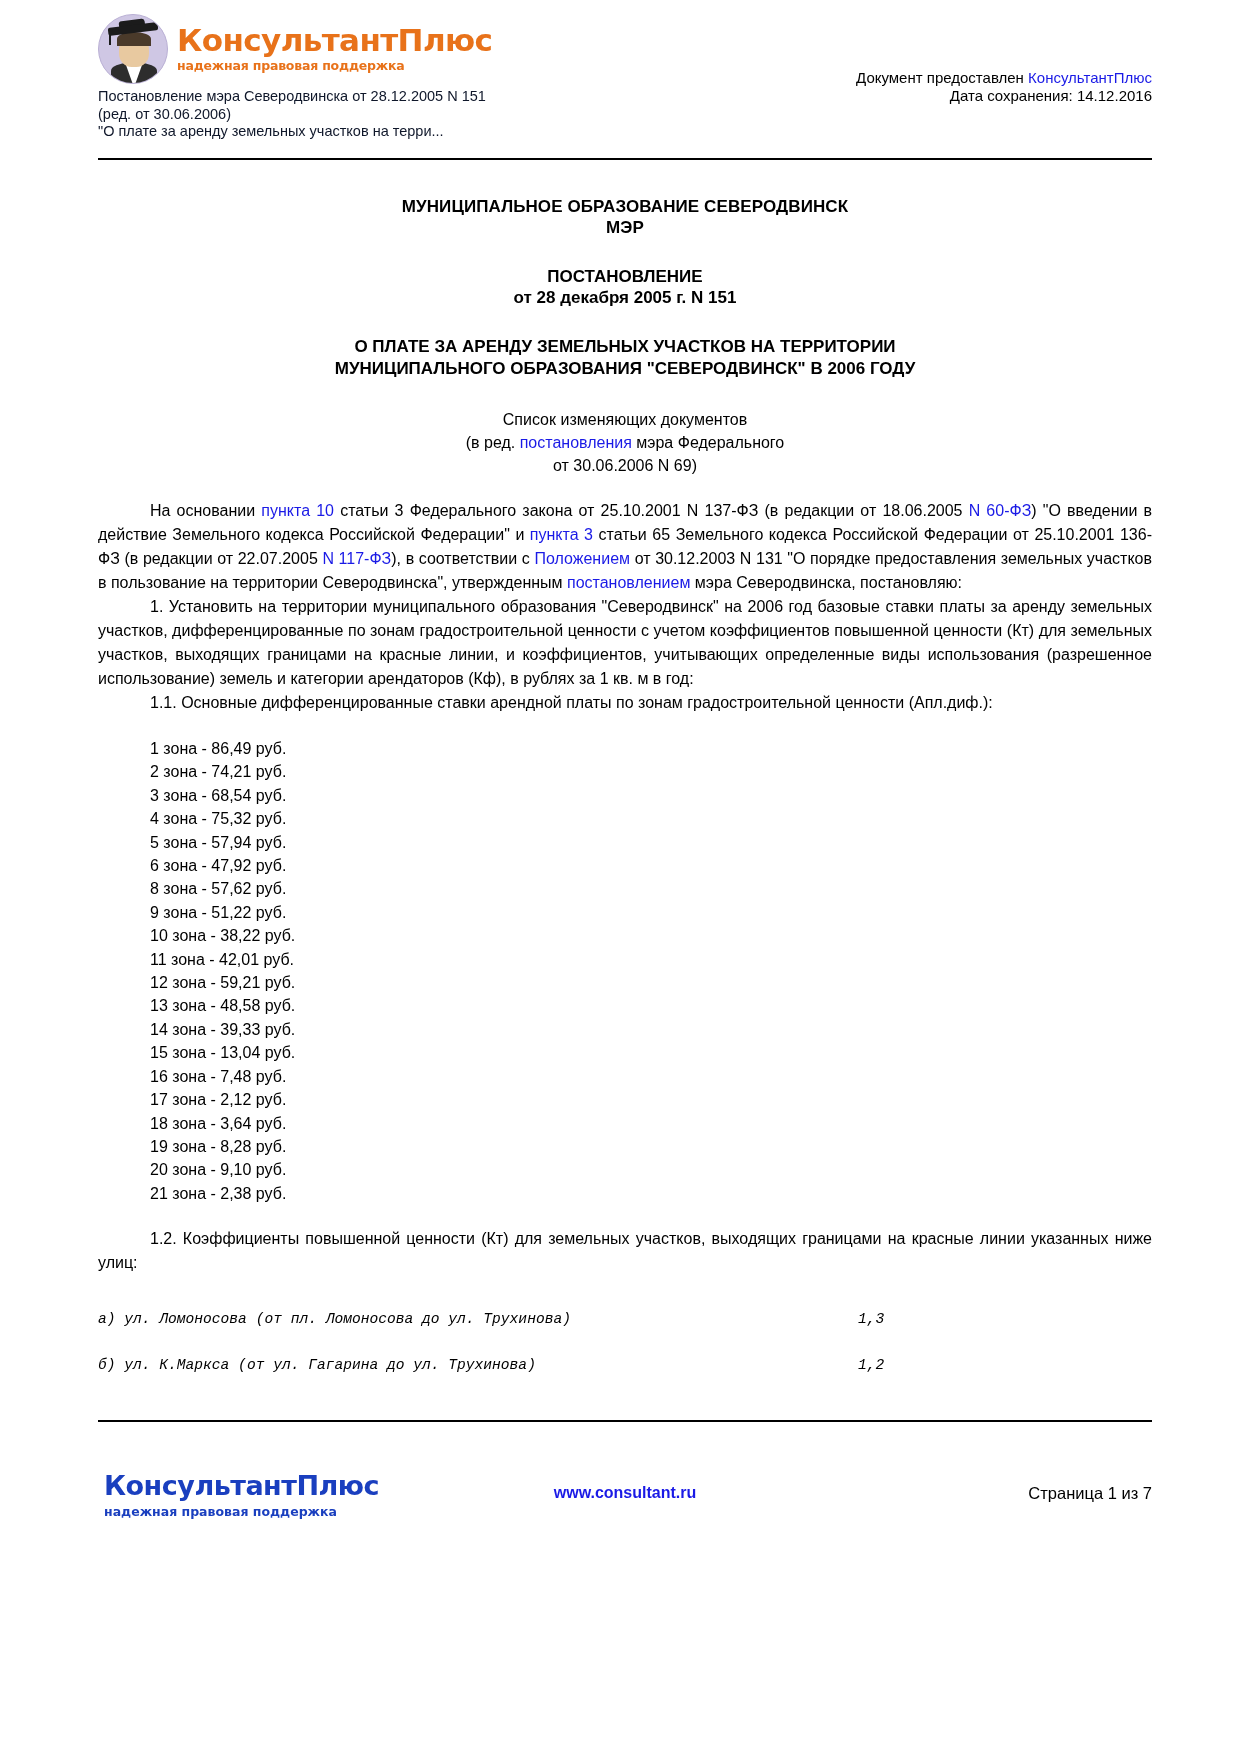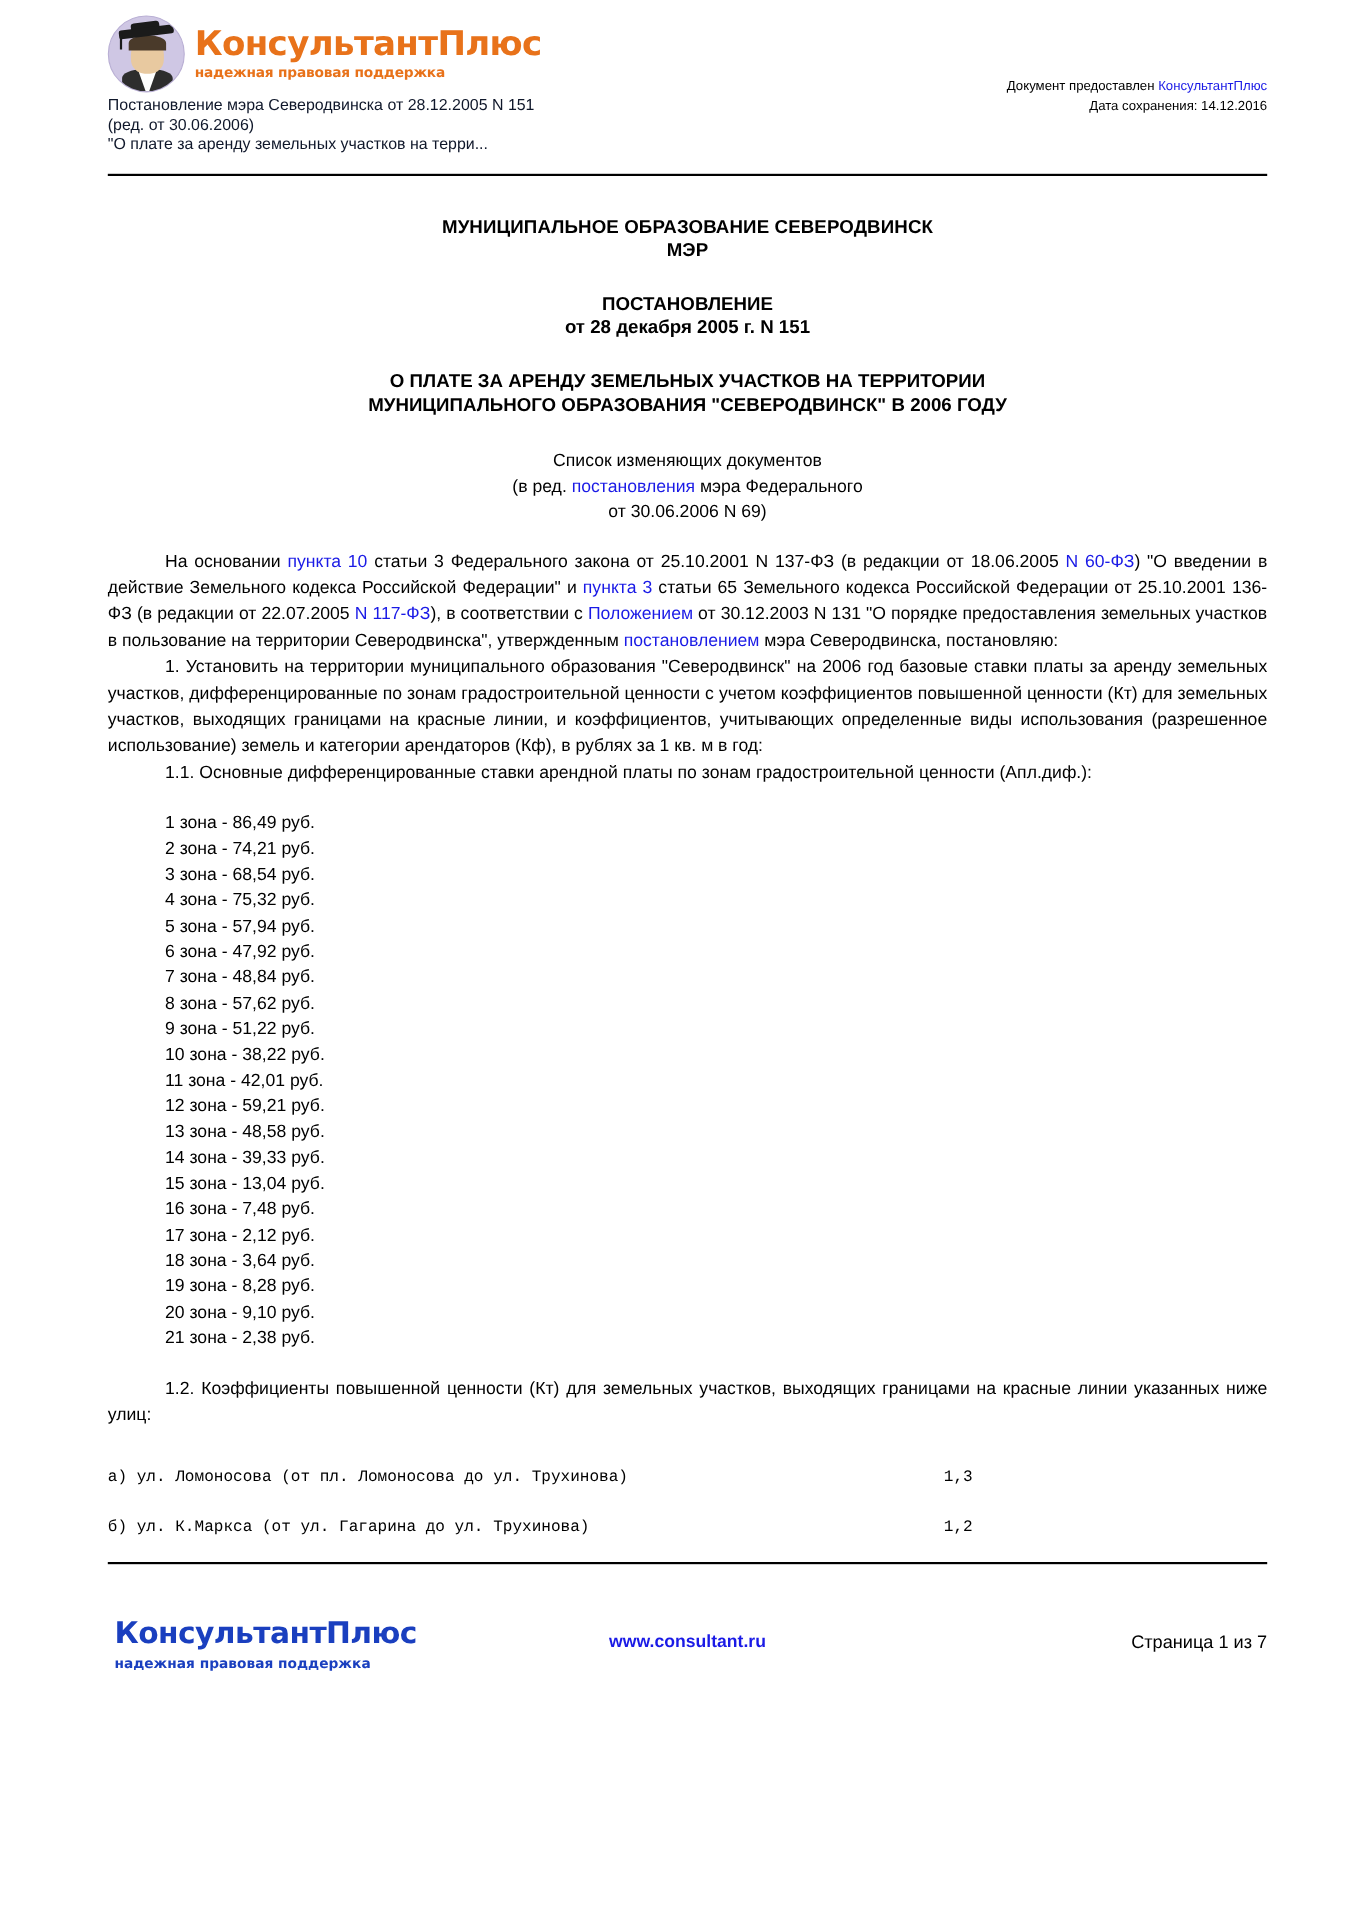--- a/index.html
+++ b/index.html
@@ -144,21 +144,21 @@
     line-height: 17.5px;
     color: #0f172a;
     white-space: nowrap;
   }
 
   .hdr-right {
     position: absolute;
     right: 88px;
     top: 55px;
     text-align: right;
-    font-size: 12px;
+    font-size: 15px;
     line-height: 18px;
   }
   .hdr-right .blue { color: #1a1ae6; }
 
   .rule {
     position: absolute;
     left: 98px;
     right: 88px;
     height: 0;
     border-top: 2px solid #000;
@@ -221,20 +221,21 @@
 
   .mono-block {
     margin-top: 34px;
     font-family: "Liberation Mono", "DejaVu Sans Mono", monospace;
     font-size: 14.6px;
     line-height: 20px;
   }
   .mono-row {
     display: flex;
     margin-bottom: 26px;
+    font-style: italic;
   }
   .mono-label { width: 760px; white-space: pre; }
   .mono-val { white-space: pre; }
 
   
   .footer {
     position: absolute;
     left: 98px;
     right: 88px;
     top: 1470px;
@@ -359,21 +360,20 @@
 
     <p class="para">1.1. Основные дифференцированные ставки арендной платы по зонам градостроительной ценности (Апл.диф.):</p>
 
     <div class="zones">
       <div class="zone-line">1 зона - 86,49 руб.</div>
       <div class="zone-line">2 зона - 74,21 руб.</div>
       <div class="zone-line">3 зона - 68,54 руб.</div>
       <div class="zone-line">4 зона - 75,32 руб.</div>
       <div class="zone-line">5 зона - 57,94 руб.</div>
       <div class="zone-line">6 зона - 47,92 руб.</div>
-      <div class="zone-line">7 зона - 48,84 руб.</div>
       <div class="zone-line">8 зона - 57,62 руб.</div>
       <div class="zone-line">9 зона - 51,22 руб.</div>
       <div class="zone-line">10 зона - 38,22 руб.</div>
       <div class="zone-line">11 зона - 42,01 руб.</div>
       <div class="zone-line">12 зона - 59,21 руб.</div>
       <div class="zone-line">13 зона - 48,58 руб.</div>
       <div class="zone-line">14 зона - 39,33 руб.</div>
       <div class="zone-line">15 зона - 13,04 руб.</div>
       <div class="zone-line">16 зона - 7,48 руб.</div>
       <div class="zone-line">17 зона - 2,12 руб.</div>

